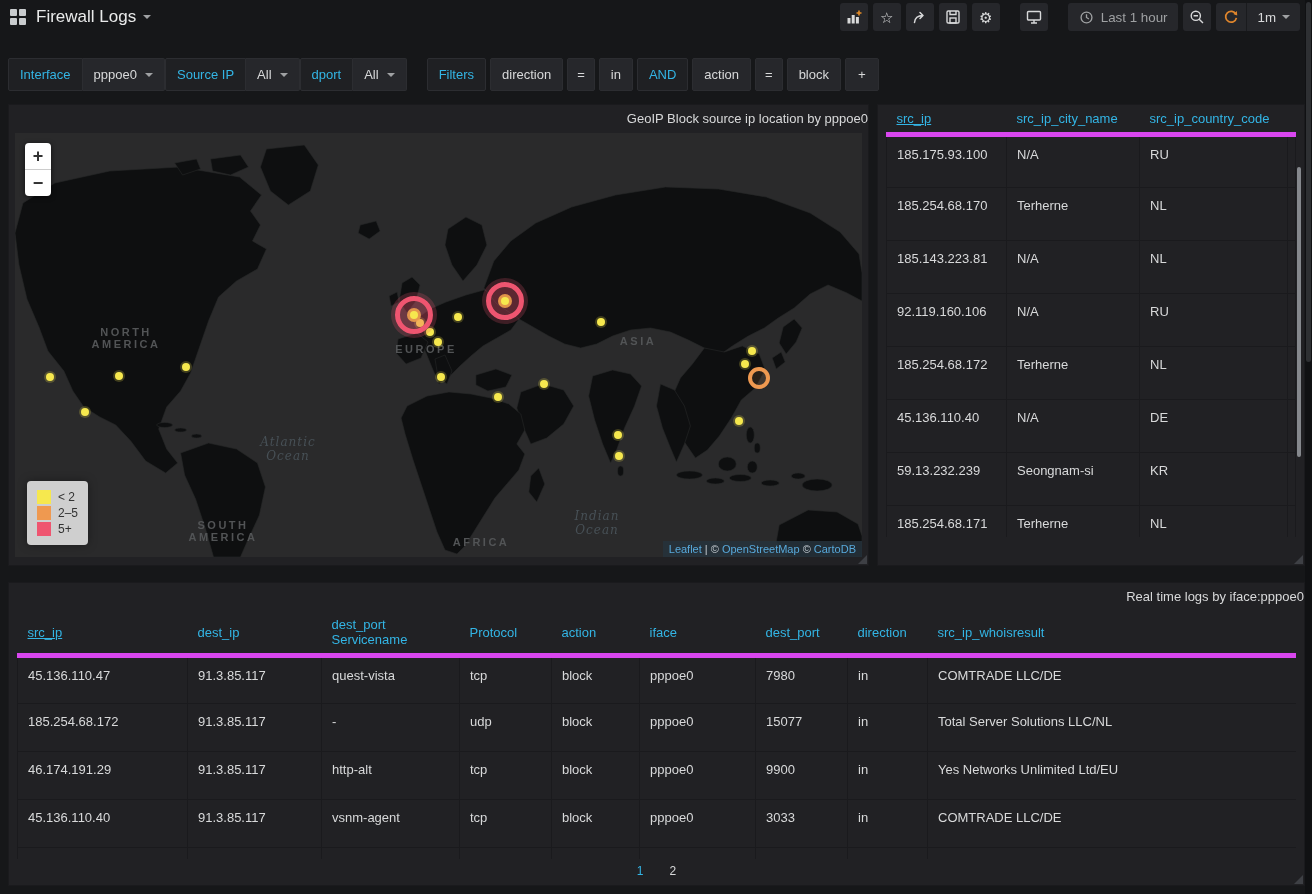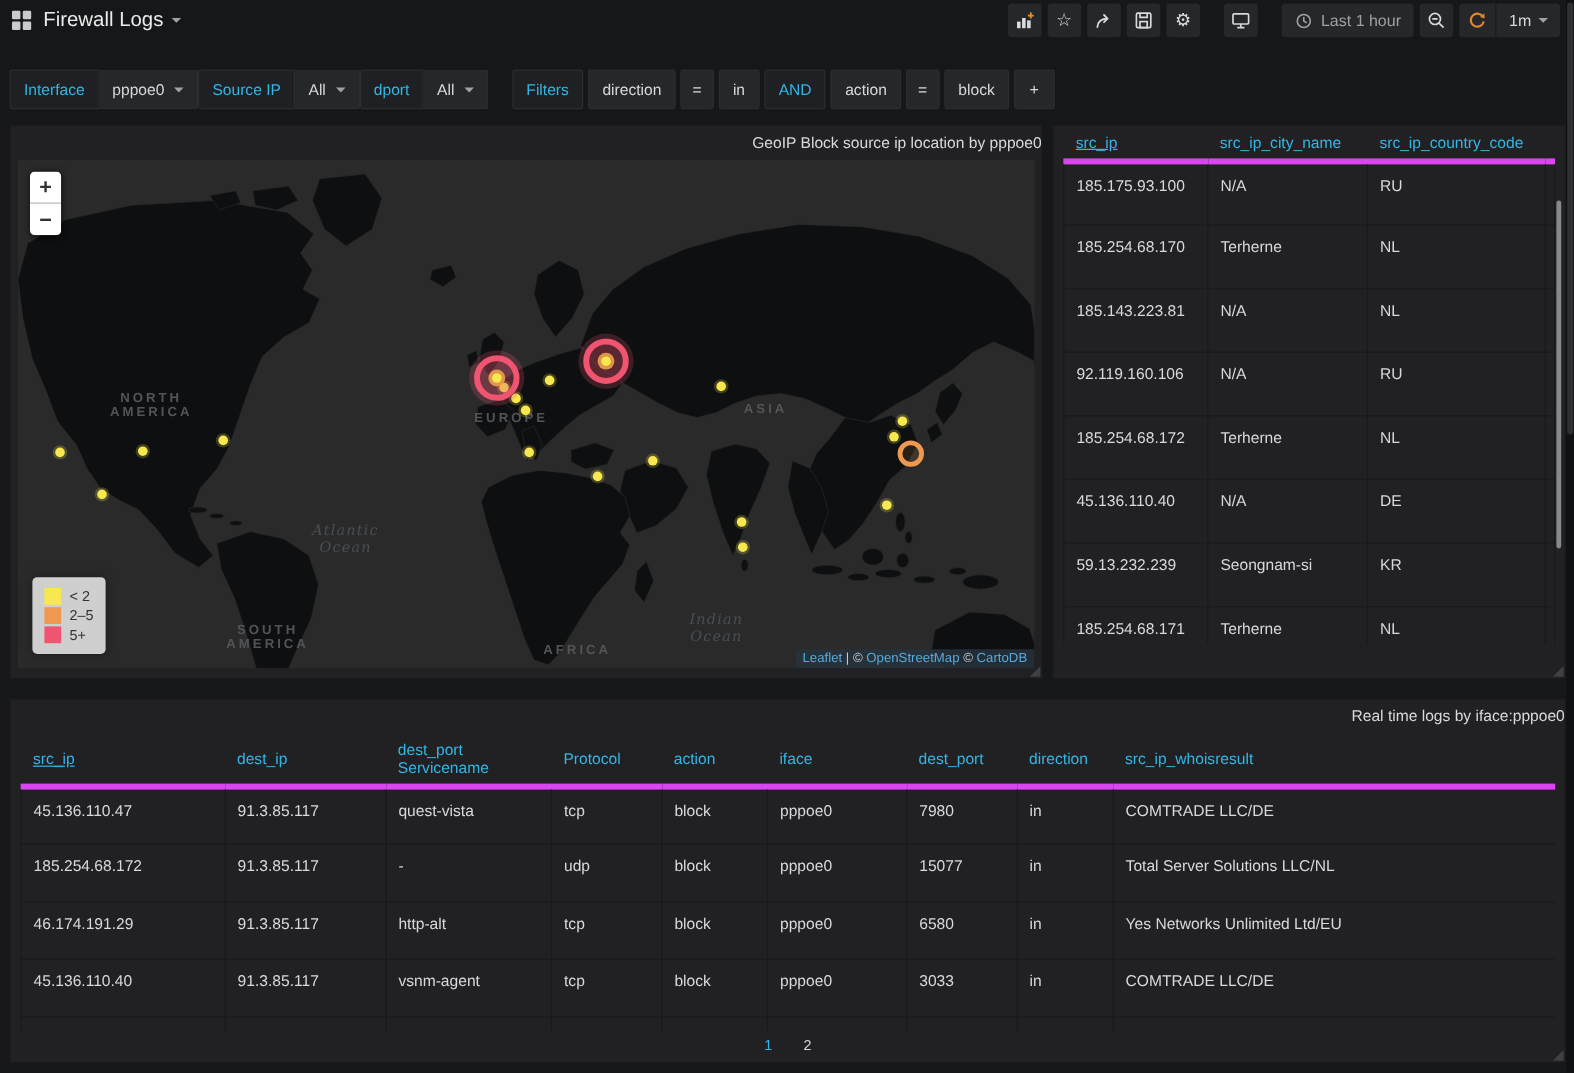--- a/index.html
+++ b/index.html
@@ -438,21 +438,21 @@
             <td>Total Server Solutions LLC/NL</td>
             <td>2019-11-07 21:15:29</td>
           </tr>
           <tr>
             <td>46.174.191.29</td>
             <td>91.3.85.117</td>
             <td>http-alt</td>
             <td>tcp</td>
             <td>block</td>
             <td>pppoe0</td>
-            <td>6580</td>
+            <td>9900</td>
             <td>in</td>
             <td>Yes Networks Unlimited Ltd/EU</td>
             <td>2019-11-07 21:15:25</td>
           </tr>
           <tr>
             <td>45.136.110.40</td>
             <td>91.3.85.117</td>
             <td>vsnm-agent</td>
             <td>tcp</td>
             <td>block</td>

